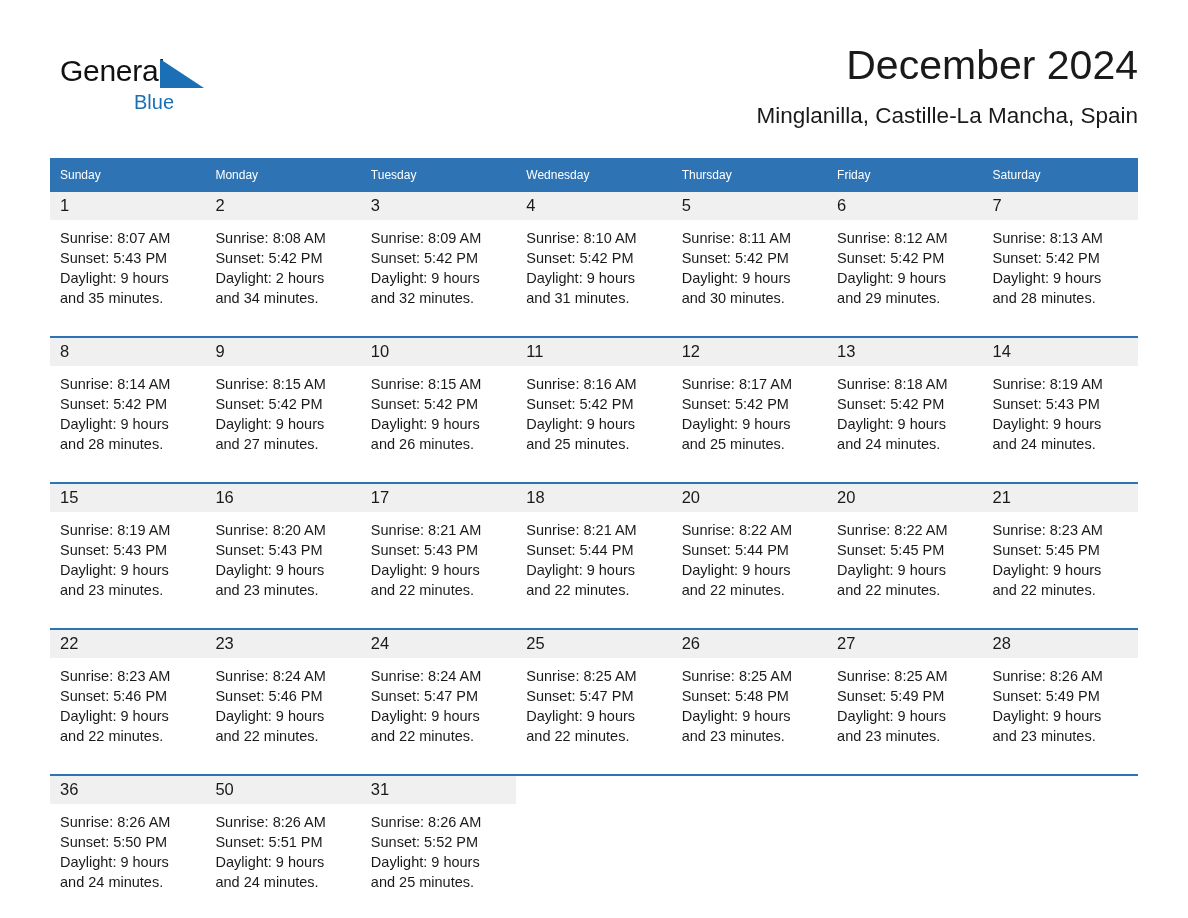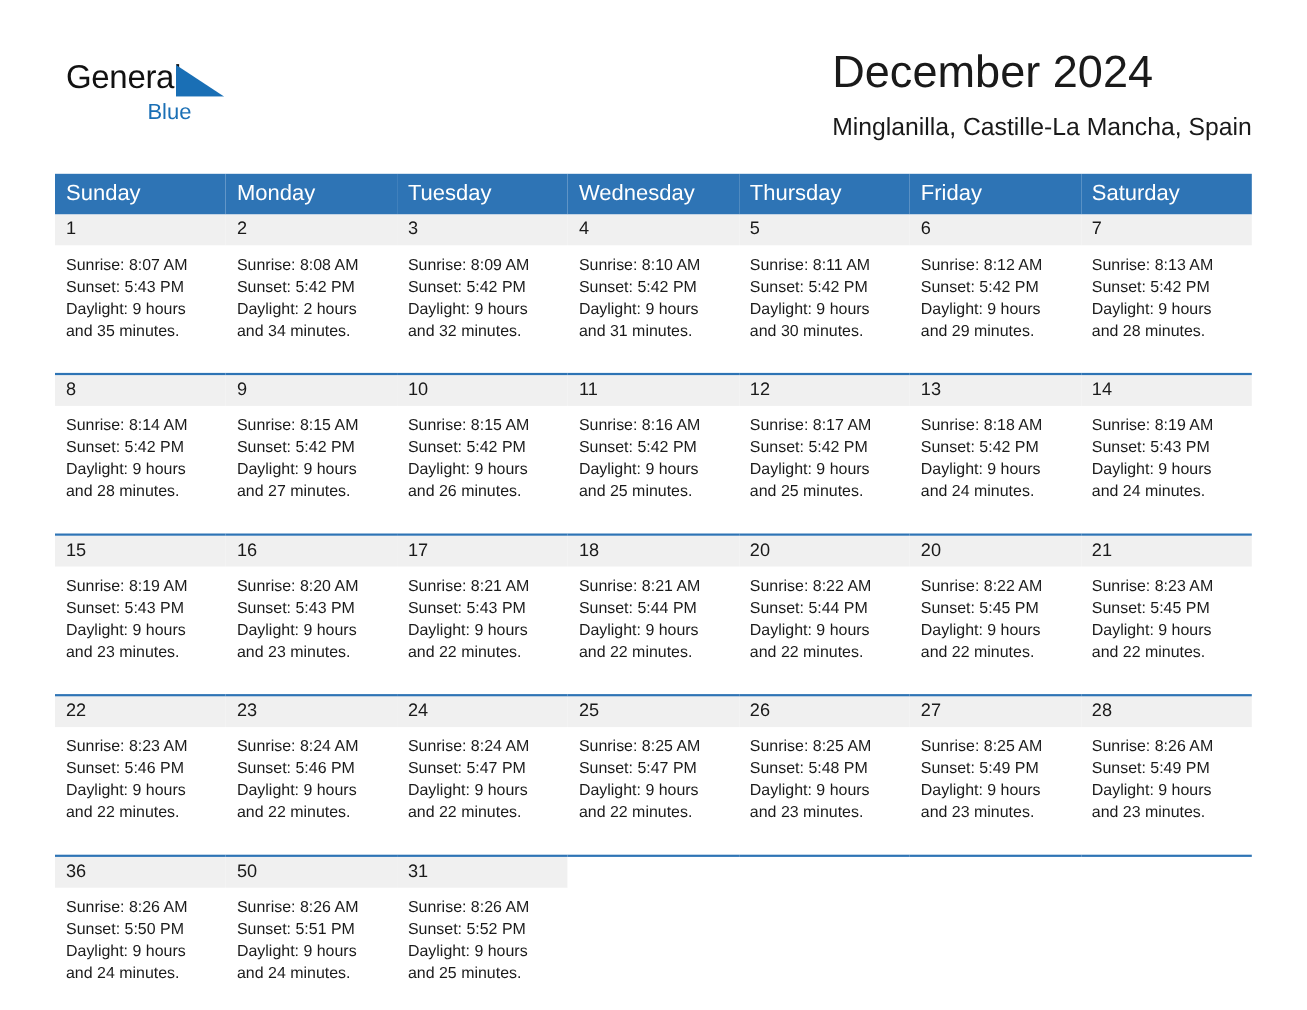--- a/index.html
+++ b/index.html
@@ -61,20 +61,21 @@
     font-size: 20px;
     color: #1a6fb5;
     line-height: 36px;
     white-space: nowrap;
   }
 
   .title-block {
     position: absolute;
     right: 0;
     top: 0;
+    text-align: right;
     margin-left: 28px;
   }
   .month-title {
     font-size: 41px;
     color: #1a1a1a;
     line-height: 50px;
     white-space: nowrap;
   }
   .location {
     margin-top: 12px;
@@ -92,21 +93,21 @@
     width: 1088px;
   }
   .cal-table {
     width: 1088px;
     border-collapse: collapse;
     table-layout: fixed;
   }
   .cal-table th {
     background: #2e74b5;
     color: #ffffff;
-    font-size: 20px;
+    font-size: 12px;
     font-weight: normal;
     text-align: left;
     padding: 7px 0 7px 10px;
     height: 20px;
     vertical-align: middle;
   }
   .cal-table td {
     vertical-align: top;
     padding: 0;
     width: 155.4px;

